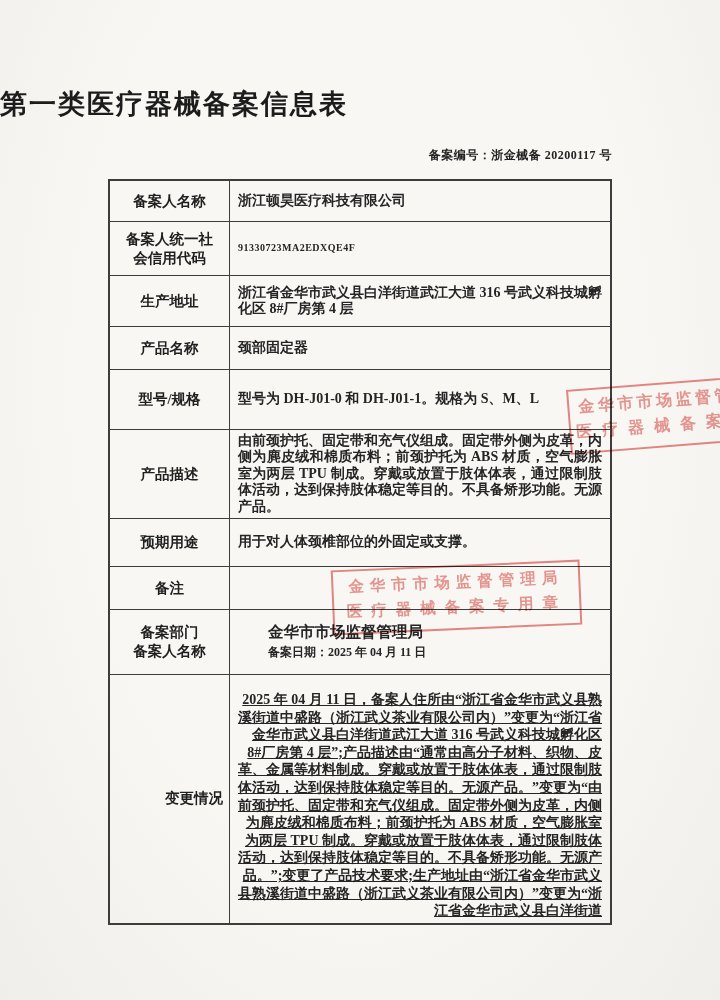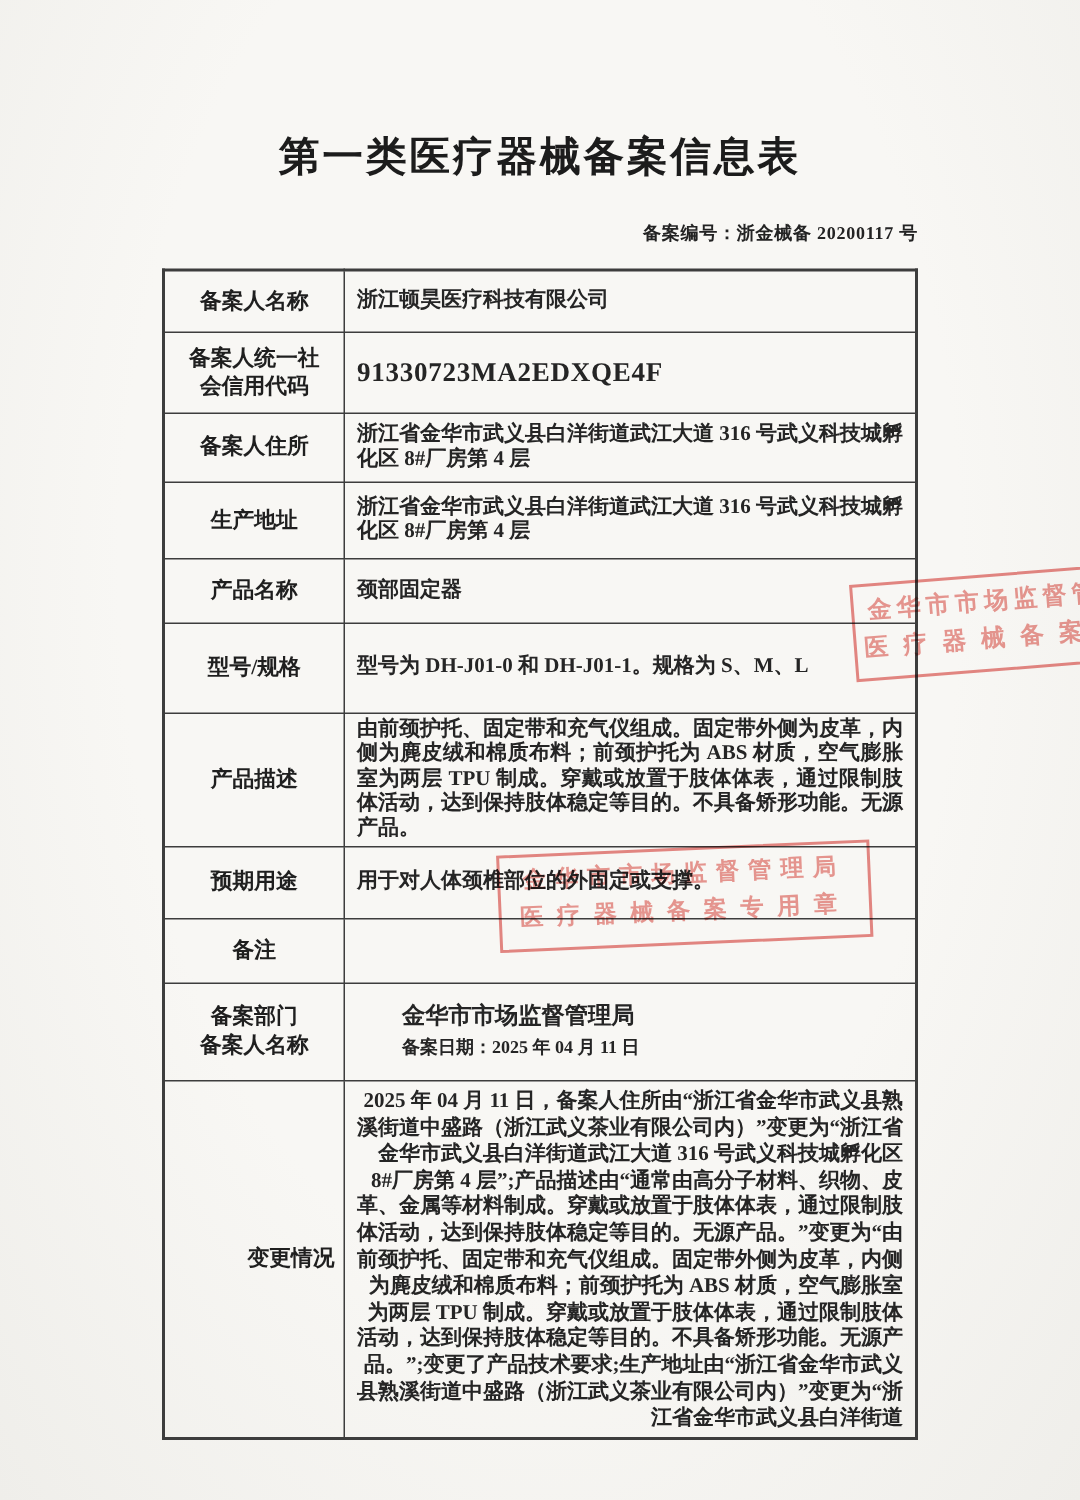--- a/index.html
+++ b/index.html
@@ -3,21 +3,21 @@
 <meta charset="utf-8">
 <style>
   html,body{margin:0;padding:0;}
   body{
     width:720px;height:1000px;position:relative;overflow:hidden;
     background:radial-gradient(ellipse at 50% 38%, #f8f7f4 55%, #efeeea 100%);
     font-family:"Liberation Serif","DejaVu Serif",serif;
     color:#222;
   }
   .page-title{
-    position:absolute;top:86px;left:0;width:720px;text-align:center;
+    position:absolute;top:86px;left:0;width:720px;
     font-family:"Liberation Sans","DejaVu Sans",sans-serif;
     font-size:27px;font-weight:bold;letter-spacing:2px;color:#1c1c1c;
   }
   .reg-no{
     position:absolute;top:147px;left:108px;width:504px;text-align:right;
     font-size:12px;font-weight:bold;color:#232323;letter-spacing:.5px;
   }
   table.form{
     position:absolute;left:108px;top:179px;width:504px;
     border-collapse:collapse;table-layout:fixed;
@@ -31,22 +31,22 @@
     white-space:pre-line;color:#1f1f1f;padding:0 6px;
   }
   td.val{
     padding:3px 8px;font-size:14px;line-height:16.4px;font-weight:600;
     text-align:justify;vertical-align:middle;color:#252525;
   }
   tr.r1 td{height:34px;} tr.r2 td{height:47px;} tr.r3 td{height:39px;}
   tr.r4 td{height:44px;} tr.r5 td{height:36px;} tr.r6 td{height:53px;margin-left:32px;}
   tr.r7 td{height:79px;} tr.r8 td{height:41px;margin-top:20px;} tr.r9 td{height:36px;}
   tr.r10 td{height:58px;} tr.r11 td{height:219px;text-align:right;}
-  tr.r2 td.val{font-size:18px;letter-spacing:.5px;font-weight:bold;}
-  tr.r11 td.val{vertical-align:top;padding-top:5px;line-height:17.6px;}
+  tr.r2 td.val{font-size:10px;letter-spacing:.5px;font-weight:bold;}
+  tr.r11 td.val{vertical-align:top;padding-top:16px;line-height:17.6px;text-decoration:underline;}
   .dept-cell{text-align:center;}
   .dept-line{font-size:15.5px;font-weight:bold;transform:translateX(30px);line-height:18px;}
   .date-line{font-size:12px;font-weight:bold;transform:translateX(30px);line-height:19px;margin-top:2px;}
   .stamp{
     position:absolute;mix-blend-mode:multiply;
     border:2.5px solid rgba(223,92,87,.72);
     color:rgba(225,104,98,.68);font-weight:bold;
     font-family:"Liberation Sans","DejaVu Sans",sans-serif;
   }
   .stamp div{white-space:nowrap;}
@@ -66,24 +66,20 @@
 <table class="form">
   <tbody>
       <tr class="r1">
     <td class="lbl">备案人名称</td>
     <td class="val">浙江顿昊医疗科技有限公司</td>
   </tr>
   <tr class="r2">
     <td class="lbl">备案人统一社
 会信用代码</td>
     <td class="val">91330723MA2EDXQE4F</td>
-  </tr>
-  <tr class="r3">
-    <td class="lbl">备案人住所</td>
-    <td class="val">浙江省金华市武义县白洋街道武江大道 316 号武义科技城孵化区 8#厂房第 4 层</td>
   </tr>
   <tr class="r4">
     <td class="lbl">生产地址</td>
     <td class="val">浙江省金华市武义县白洋街道武江大道 316 号武义科技城孵化区 8#厂房第 4 层</td>
   </tr>
   <tr class="r5">
     <td class="lbl">产品名称</td>
     <td class="val">颈部固定器</td>
   </tr>
   <tr class="r6">

